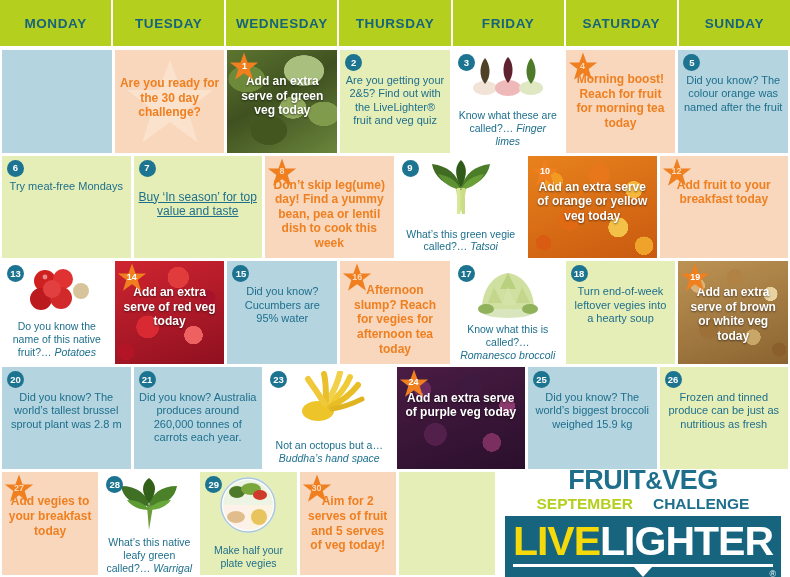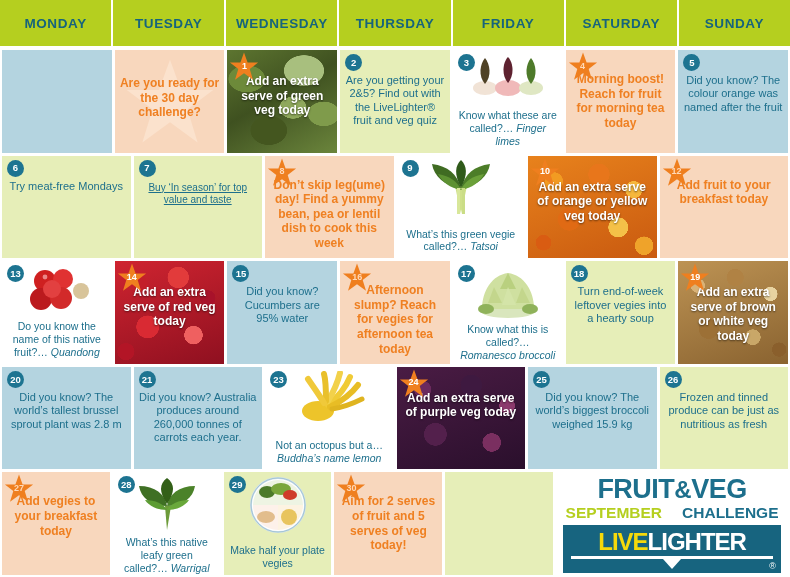--- a/index.html
+++ b/index.html
@@ -107,22 +107,22 @@
   }
   .tip-b{ 
     color:#1d6f8c;
     font-size:10.5px;
     margin-top:auto;
     padding-bottom:5px;
   }
   .tip-b em{font-style:italic;}
   .link{
     color:#1d6f8c;
-    font-size:10px;
-    margin-top:26px;
+    font-size:12px;
+    margin-top:34px;
     text-decoration:underline;
   }
   .action{ 
     color:#ef8022;
     font-size:12px;
     font-weight:bold;
     margin-top:22px;
   }
   .action-white{ 
     color:#ffffff;
@@ -217,21 +217,21 @@
   .logo-sep{color:#b5cf1f;}
   .logo-chal{color:#1d6f8c;}
   .ll-box{
     margin-top:4px;
     background:#17647f;
     padding:6px 8px 4px 8px;
     position:relative;
     display:flex;flex-direction:column;align-items:center;
   }
   .ll-word{
-    font-size:24px;font-weight:bold;line-height:0.95;letter-spacing:-1px;
+    font-size:41px;font-weight:bold;line-height:0.95;letter-spacing:-1px;
     white-space:nowrap;
   }
   .ll-live{color:#f5d90a;}
   .ll-lighter{color:#ffffff;}
   .ll-rule{
     height:2.5px;background:#ffffff;width:100%;margin-top:3px;position:relative;
   }
   .ll-tri{
     width:0;height:0;border-left:9px solid transparent;border-right:9px solid transparent;
     border-top:10px solid #ffffff;margin-top:0px;
@@ -361,21 +361,21 @@
           <div class="daynum">13</div>
           <div class="prod"><svg width="76" height="50" viewBox="0 0 76 50">
               <circle cx="26" cy="16" r="11" fill="#cf2020"></circle>
               <circle cx="44" cy="14" r="10" fill="#e03232"></circle>
               <circle cx="22" cy="34" r="11" fill="#bb1a1e"></circle>
               <circle cx="42" cy="33" r="11" fill="#d22a2a"></circle>
               <circle cx="33" cy="24" r="9" fill="#e24040"></circle>
               <circle cx="62" cy="26" r="8" fill="#d8c49a"></circle>
               <circle cx="26" cy="12" r="2.4" fill="#f5b3b3" opacity=".7"></circle>
             </svg></div>
-          <div class="txt tip-b"><span>Do you know the name of this native fruit?…</span> <em>Quandong</em></div>
+          <div class="txt tip-b"><span>Do you know the name of this native fruit?…</span> <em>Potatoes</em></div>
         </div>
         <div class="cell ">
           <div class="photo ph-red"></div>
           <div class="daystar on-photo">
             <svg viewBox="0 0 100 96" preserveAspectRatio="none" aria-hidden="true">
               <path d="M50 2 L62 35 L97 35 L69 56 L80 92 L50 70 L20 92 L31 56 L3 35 L38 35 Z" fill="#ef7f1f"></path>
             </svg>
             <span>14</span>
           </div>
           <div class="txt action-white">Add an extra serve of red veg today</div>
@@ -435,21 +435,21 @@
           <div class="daynum">23</div>
           <div class="prod"><svg width="74" height="54" viewBox="0 0 74 54">
               <ellipse cx="26" cy="40" rx="16" ry="10" fill="#edc42a"></ellipse>
               <path d="M36 34 C46 26 54 16 58 6" stroke="#f0cb36" stroke-width="6" fill="none" stroke-linecap="round"></path>
               <path d="M38 36 C50 30 60 22 66 14" stroke="#e8bd25" stroke-width="6" fill="none" stroke-linecap="round"></path>
               <path d="M36 30 C42 20 46 10 48 2" stroke="#f2d14a" stroke-width="6" fill="none" stroke-linecap="round"></path>
               <path d="M34 30 C34 20 34 10 32 3" stroke="#e9c02b" stroke-width="6" fill="none" stroke-linecap="round"></path>
               <path d="M32 32 C26 22 20 14 16 8" stroke="#f0c93a" stroke-width="6" fill="none" stroke-linecap="round"></path>
               <path d="M40 38 C52 36 62 32 70 28" stroke="#dfb420" stroke-width="5" fill="none" stroke-linecap="round"></path>
             </svg></div>
-          <div class="txt tip-b"><span>Not an octopus but a…</span> <em>Buddha’s name lemon</em></div>
+          <div class="txt tip-b"><span>Not an octopus but a…</span> <em>Buddha’s hand space</em></div>
         </div>
         <div class="cell ">
           <div class="photo ph-purple"></div>
           <div class="daystar on-photo">
             <svg viewBox="0 0 100 96" preserveAspectRatio="none" aria-hidden="true">
               <path d="M50 2 L62 35 L97 35 L69 56 L80 92 L50 70 L20 92 L31 56 L3 35 L38 35 Z" fill="#ef7f1f"></path>
             </svg>
             <span>24</span>
           </div>
           <div class="txt action-white">Add an extra serve of purple veg today</div>

